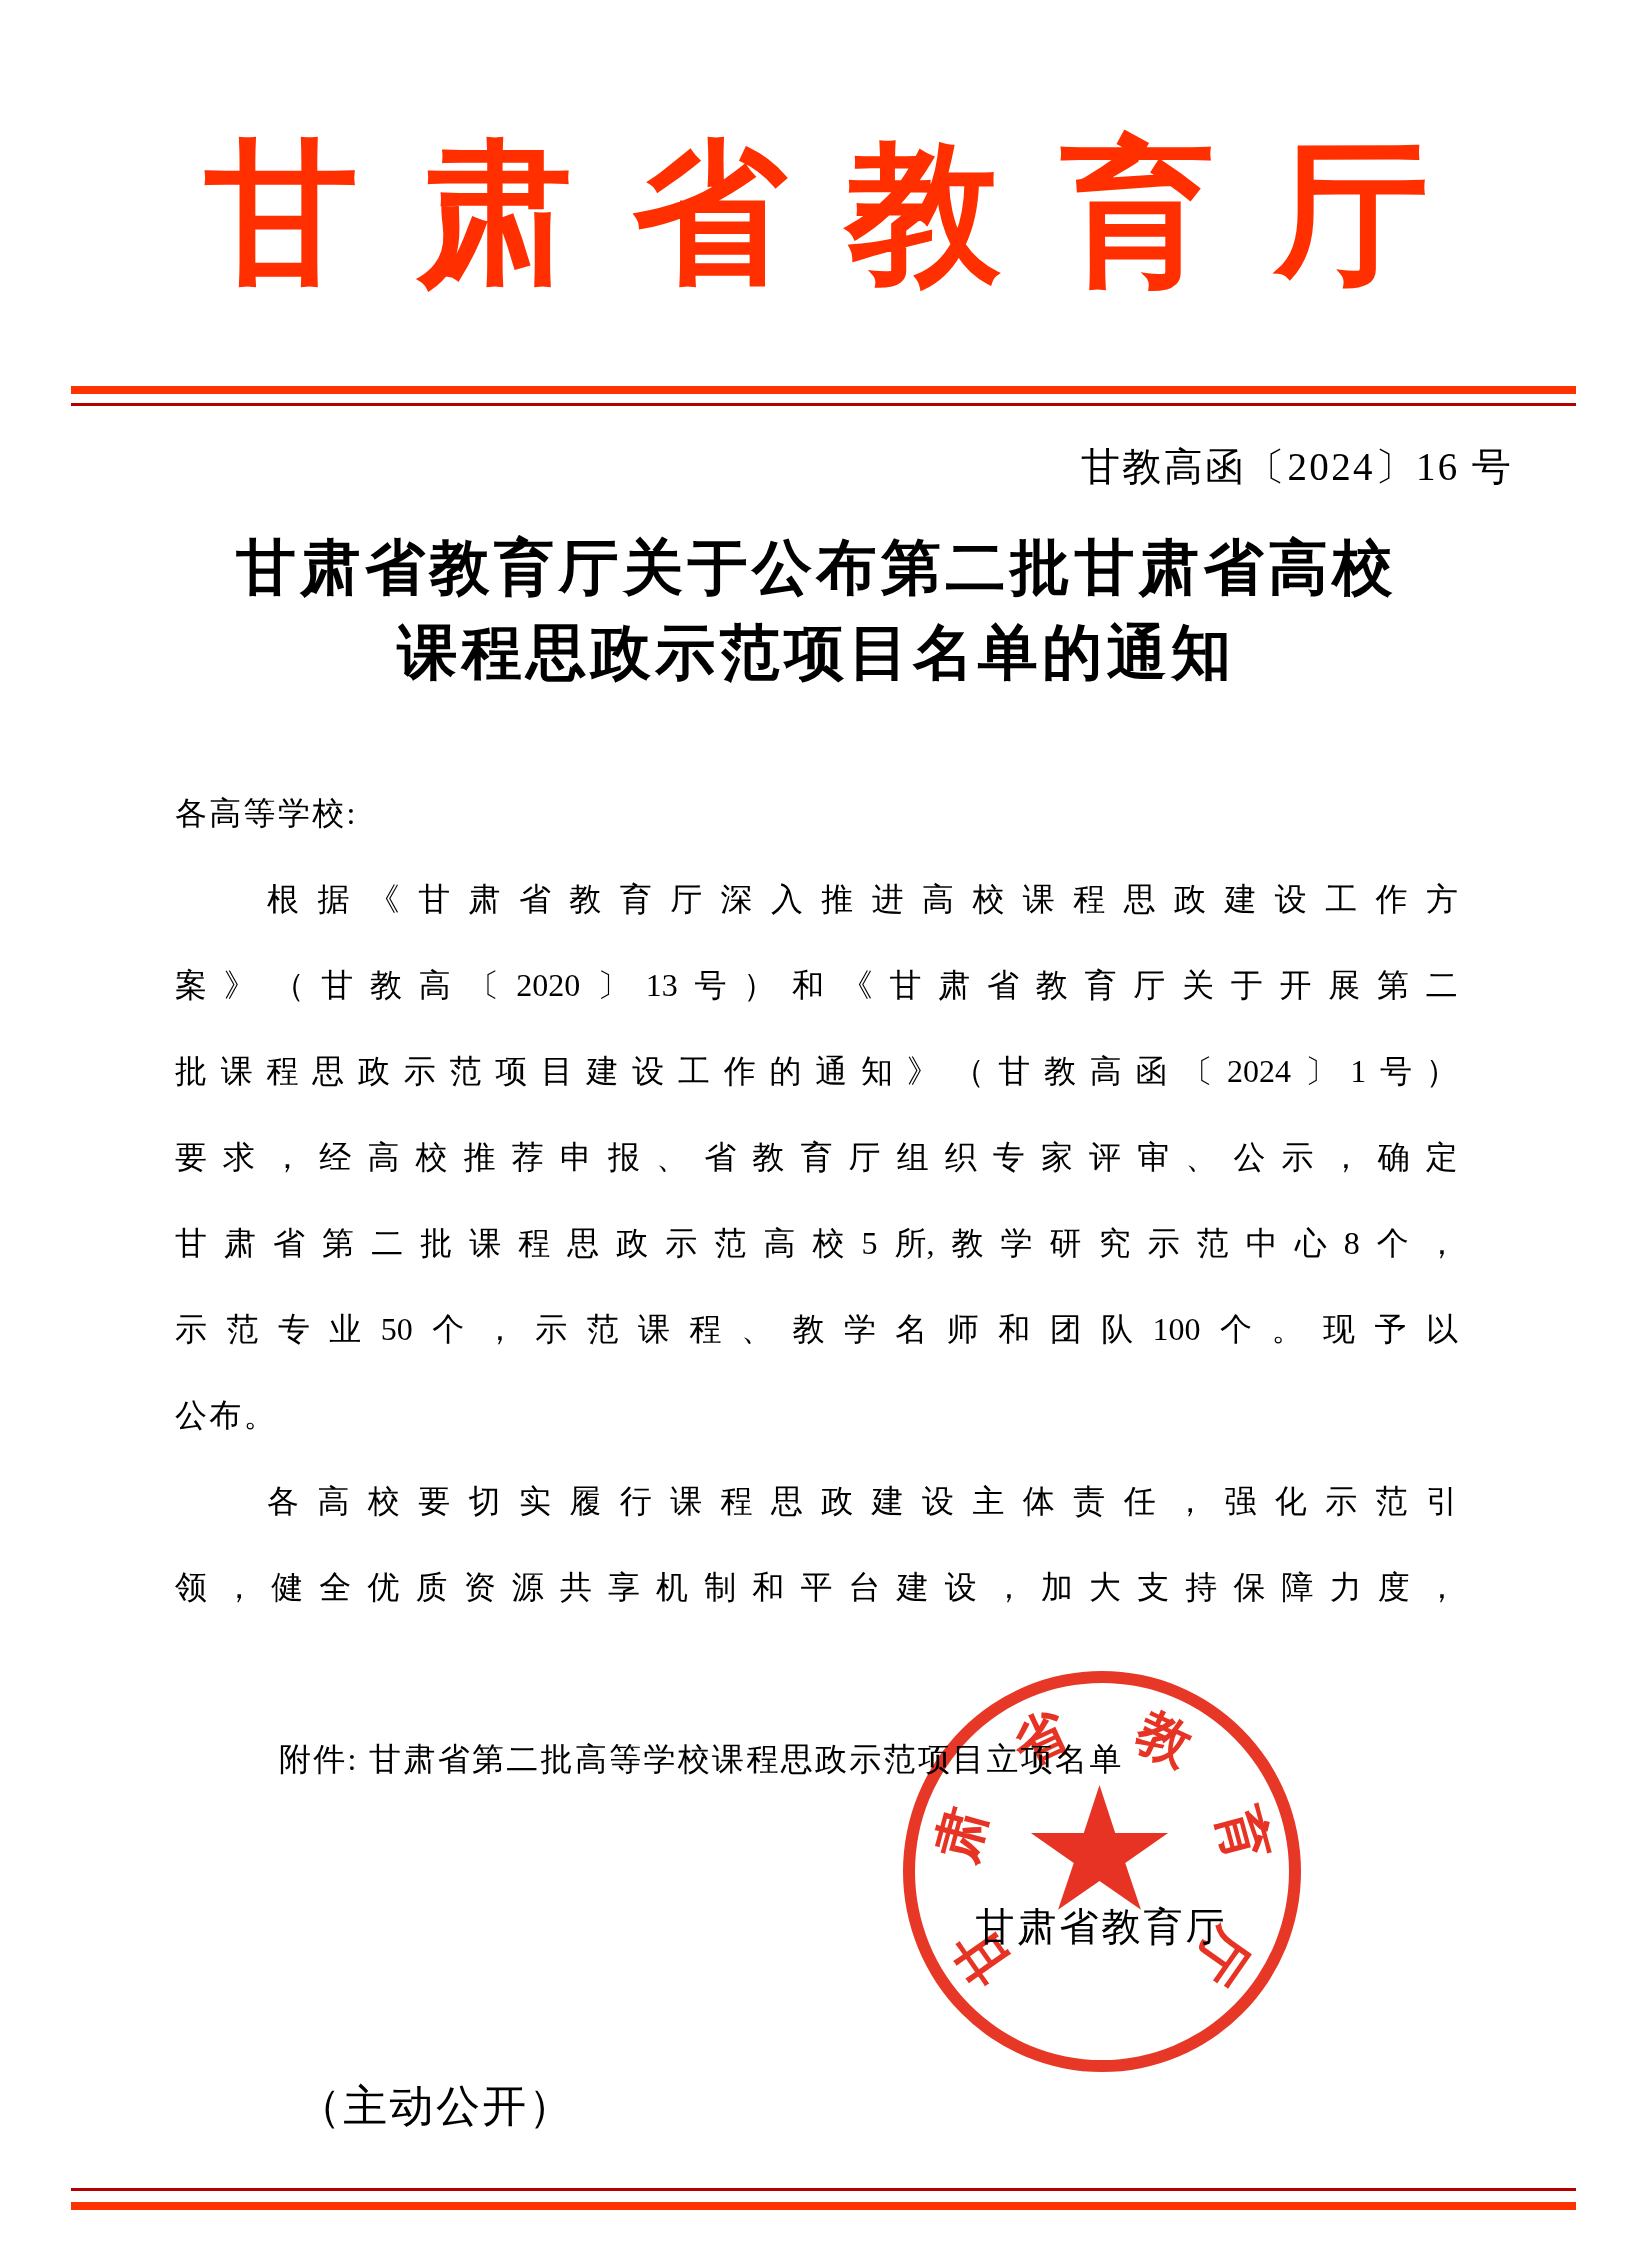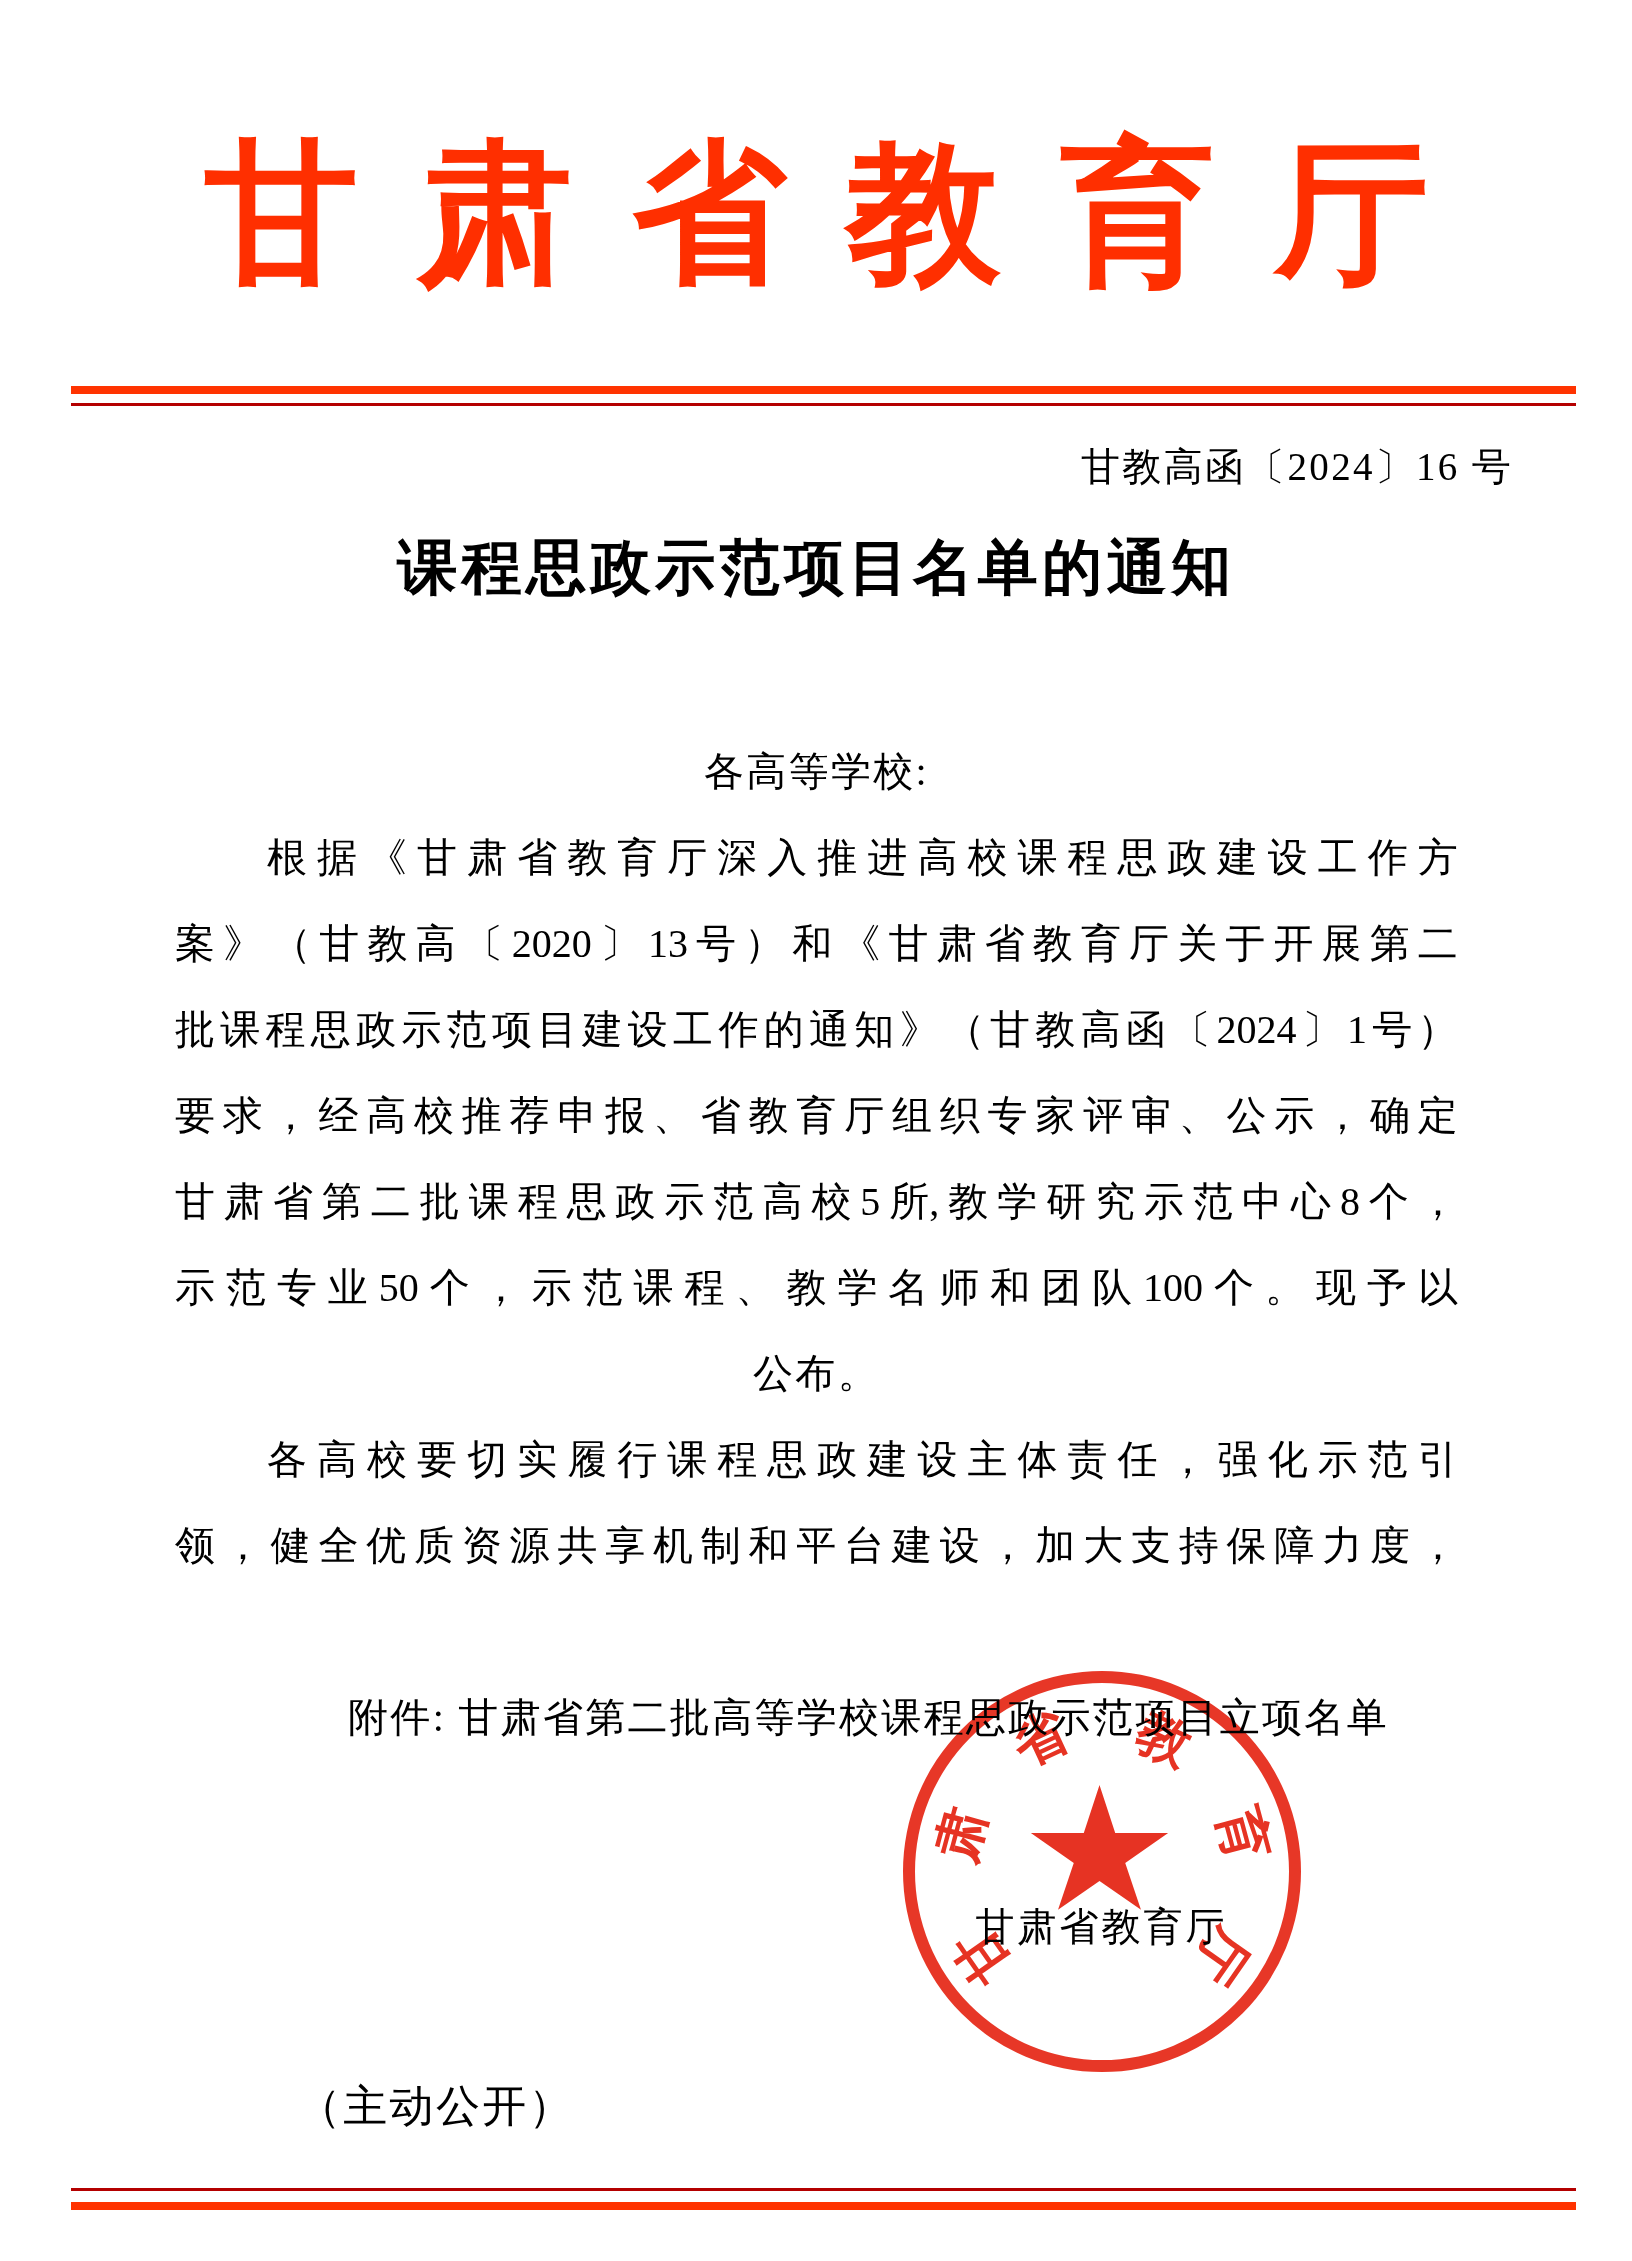--- a/index.html
+++ b/index.html
@@ -29,22 +29,22 @@
     font-size:39px;line-height:50px;letter-spacing:2.3px;
   }
   
   .title{
     position:absolute;left:0;top:526px;width:100%;
     text-align:center;font-weight:700;
     font-size:60px;line-height:85px;letter-spacing:4.5px;
   }
   
   .body-block{
-    position:absolute;left:175px;top:729px;width:1283px;
-    font-size:40px;z-index:2;text-align:center;
+    position:absolute;left:175px;top:770px;width:1283px;
+    font-size:32px;z-index:2;
   }
   .bline{
     height:86px;line-height:86px;
     letter-spacing:2.3px;white-space:nowrap;
   }
   .bline.fill{
     display:flex;justify-content:space-between;
     letter-spacing:0;white-space:normal;
   }
   .bline.indent{padding-left:92px;box-sizing:border-box;}
@@ -102,20 +102,21 @@
       <span>育</span>
       <span>厅</span>
     </div>
 
   <div class="rule rule-thick-top" style="background: rgb(255, 51, 0);"></div>
   <div class="rule rule-thin-top" style="background: rgb(180, 0, 0);"></div>
 
   <div class="docnum">甘教高函〔2024〕16 号</div>
 
   <div class="title">
+    <div>甘肃省教育厅关于公布第二批甘肃省高校</div>
     <div>课程思政示范项目名单的通知</div>
   </div>
 
   <div class="body-block">
       <div class="bline">各高等学校:</div>
       <div class="bline fill indent">
         <span>根</span>
         <span>据</span>
         <span>《</span>
         <span>甘</span>

